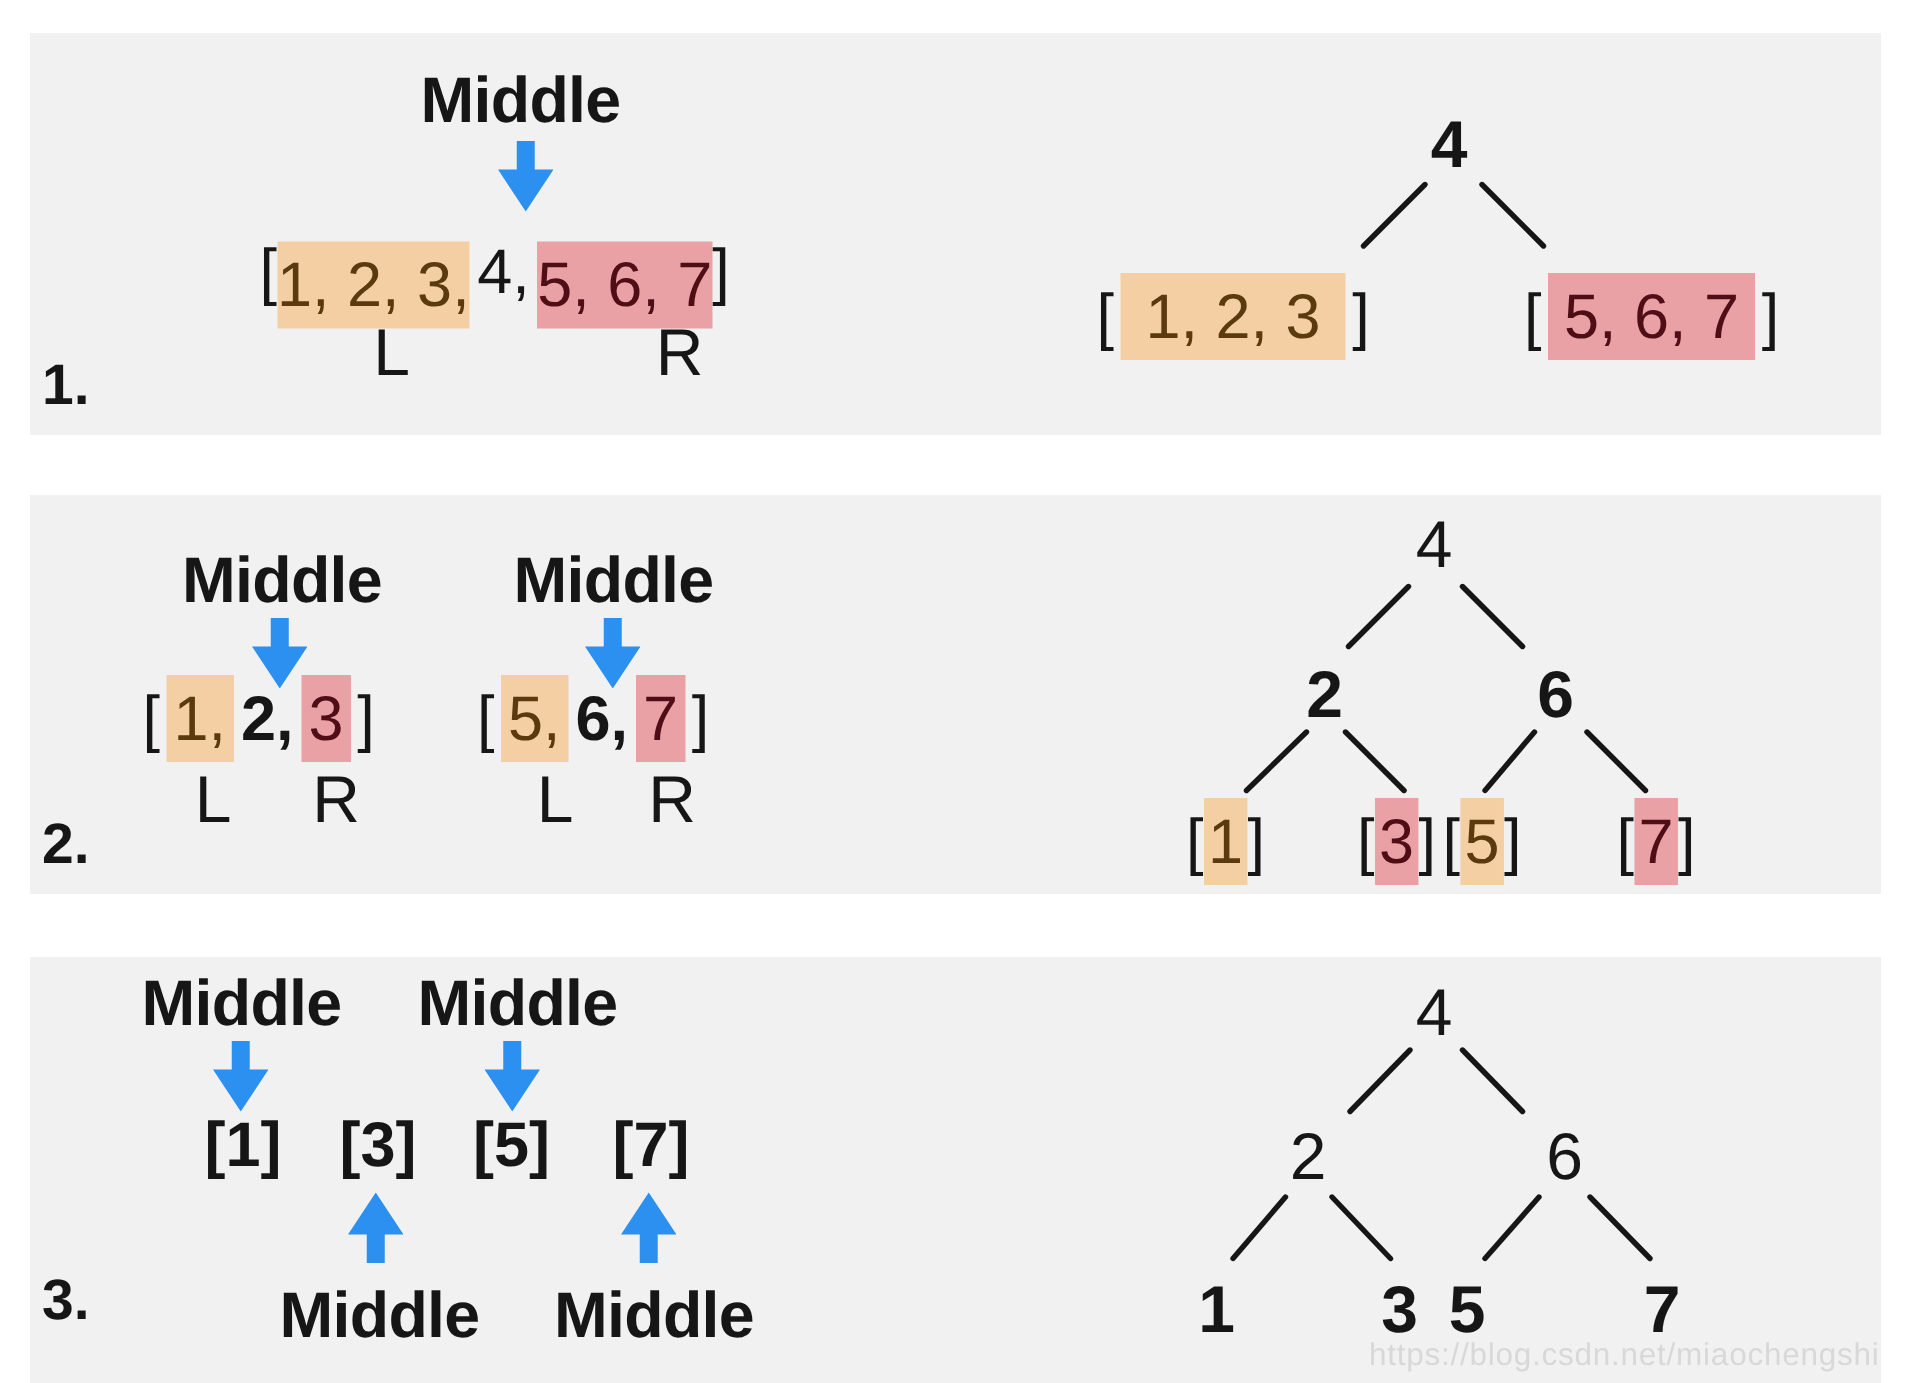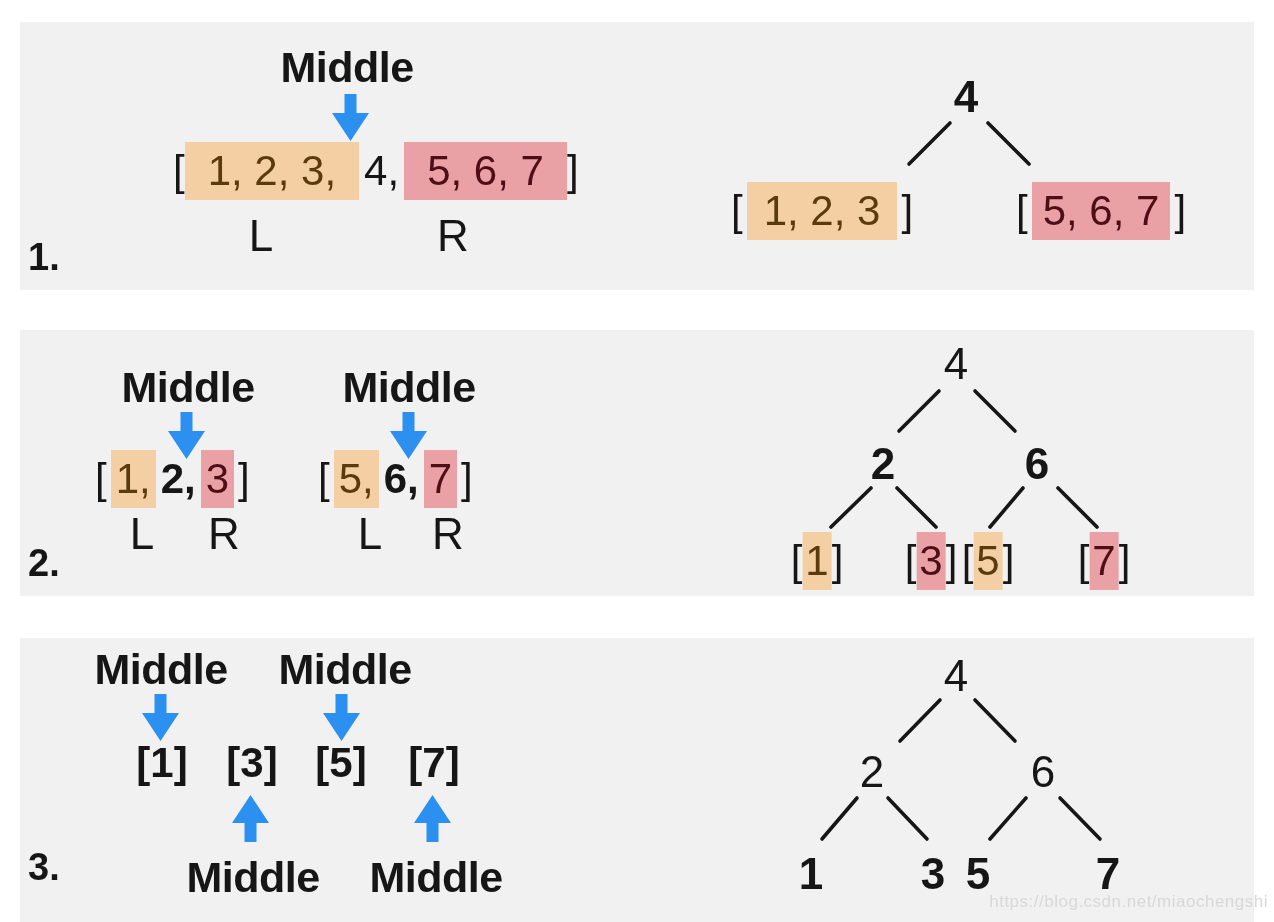--- a/index.html
+++ b/index.html
@@ -14,29 +14,29 @@
 
   .mid{position:absolute;font-size:43px;font-weight:700;transform:translateX(-50%);
        white-space:nowrap;letter-spacing:-0.5px;line-height:1.0;}
   .stepnum{position:absolute;font-size:38px;font-weight:700;line-height:1;}
   .lr{position:absolute;font-size:44px;transform:translateX(-50%);line-height:1;}
   .row{position:absolute;display:flex;align-items:center;font-size:42px;white-space:nowrap;line-height:1;}
   .row.center{transform:translateX(-50%);}
   .hl{display:inline-block;line-height:58px;}
   .o{background:#f3cfa3;color:#5b3a10;}
   .p{background:#e9a1a6;color:#4f0d16;}
-  .pad{padding:0 23px;}
+  .pad{padding:0 0;margin-top:19px;}
   .pad-m{padding:0 5px;}
   .pad-s{padding:0 3px;}
   .gap{margin:0 5px;}
   .b{font-weight:700;}
   .node{position:absolute;font-size:44px;transform:translateX(-50%);line-height:1;}
   .arrow{position:absolute;}
   .edges{position:absolute;left:0;top:0;pointer-events:none;}
-  .watermark{position:absolute;right:6px;top:893px;font-size:17px;color:#d8d8d8;
+  .watermark{position:absolute;right:21px;top:893px;font-size:21px;color:#d8d8d8;
              letter-spacing:0.5px;line-height:1;}
 </style>
 </head>
 <body>
 
 <div class="canvas">
 
   <div class="panel" id="panel1">
     <div class="stepnum" style="left:8px;top:216px">1.</div>
   </div>

